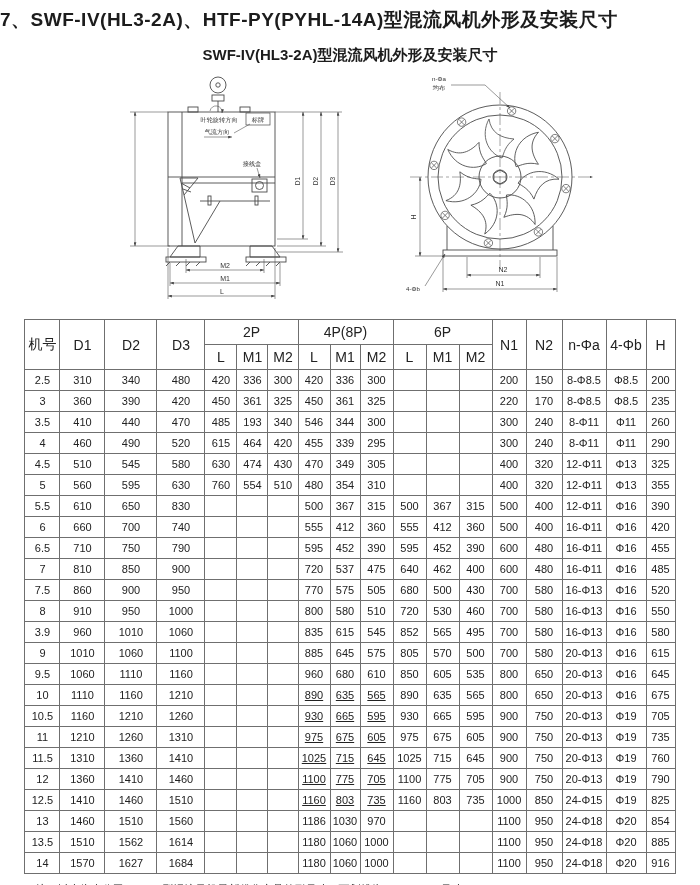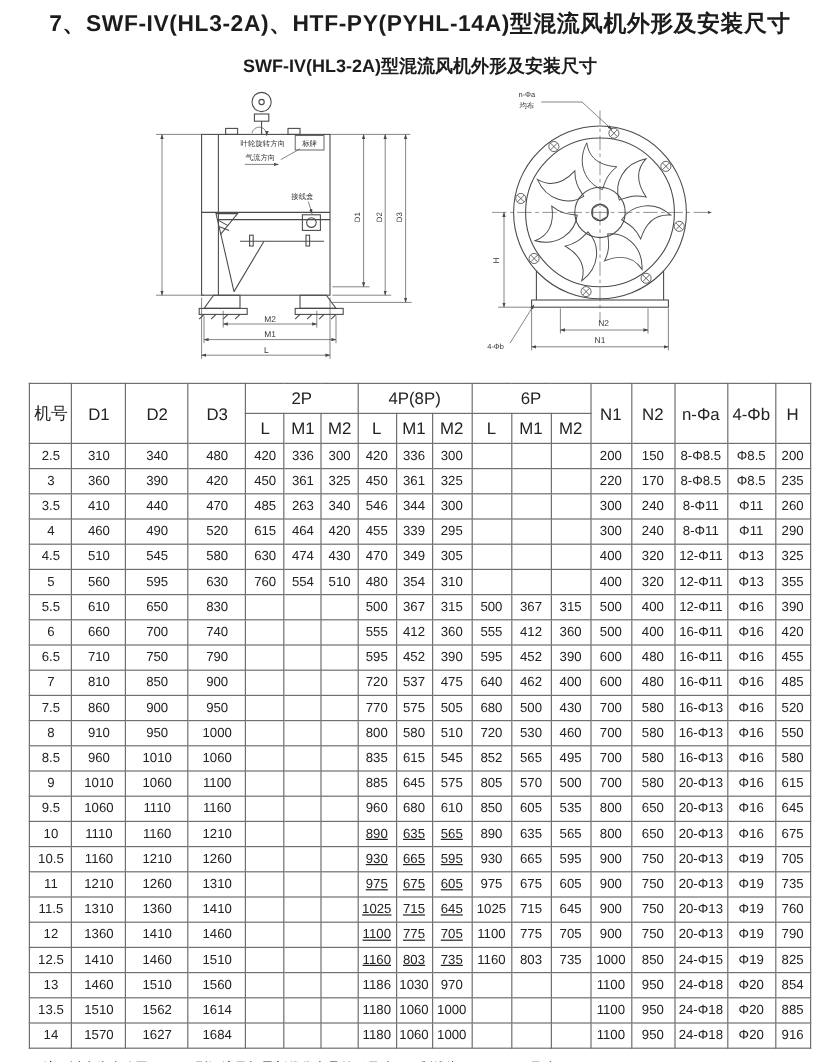--- a/index.html
+++ b/index.html
@@ -2,21 +2,21 @@
 <html><head>
 <meta charset="utf-8">
 <style>
   html,body{margin:0;padding:0;}
   body{
     width:700px;height:885px;position:relative;overflow:hidden;
     background:#fff;color:#1c1c1c;
     font-family:"Liberation Sans","DejaVu Sans",sans-serif;
   }
   .title{
-    text-align:center;font-size:19px;font-weight:bold;
+    font-size:19px;font-weight:bold;
     margin:7px 0 0;letter-spacing:.5px;
   }
   .subtitle{
     text-align:center;font-size:15px;font-weight:bold;margin:13px 0 0;
   }
   .drawings{position:relative;height:248px;margin-top:2px;}
   .dwg{position:absolute;}
   .dwg-left{left:100px;top:4px;}
   .dwg-right{left:385px;top:0px;}
   .dwg text{fill:#333;stroke:none;font-family:"Liberation Sans","DejaVu Sans",sans-serif;}
@@ -287,21 +287,21 @@
     <td>8-Φ8.5</td>
     <td>Φ8.5</td>
     <td>235</td>
   </tr>
       <tr>
     <td>3.5</td>
     <td>410</td>
     <td>440</td>
     <td>470</td>
     <td>485</td>
-    <td>263</td>
+    <td>193</td>
     <td>340</td>
     <td>546</td>
     <td>344</td>
     <td>300</td>
     <td></td>
     <td></td>
     <td></td>
     <td>300</td>
     <td>240</td>
     <td>8-Φ11</td>
@@ -482,21 +482,21 @@
     <td>720</td>
     <td>530</td>
     <td>460</td>
     <td>700</td>
     <td>580</td>
     <td>16-Φ13</td>
     <td>Φ16</td>
     <td>550</td>
   </tr>
       <tr>
-    <td>8.5</td>
+    <td>3.9</td>
     <td>960</td>
     <td>1010</td>
     <td>1060</td>
     <td></td>
     <td></td>
     <td></td>
     <td>835</td>
     <td>615</td>
     <td>545</td>
     <td>852</td>

